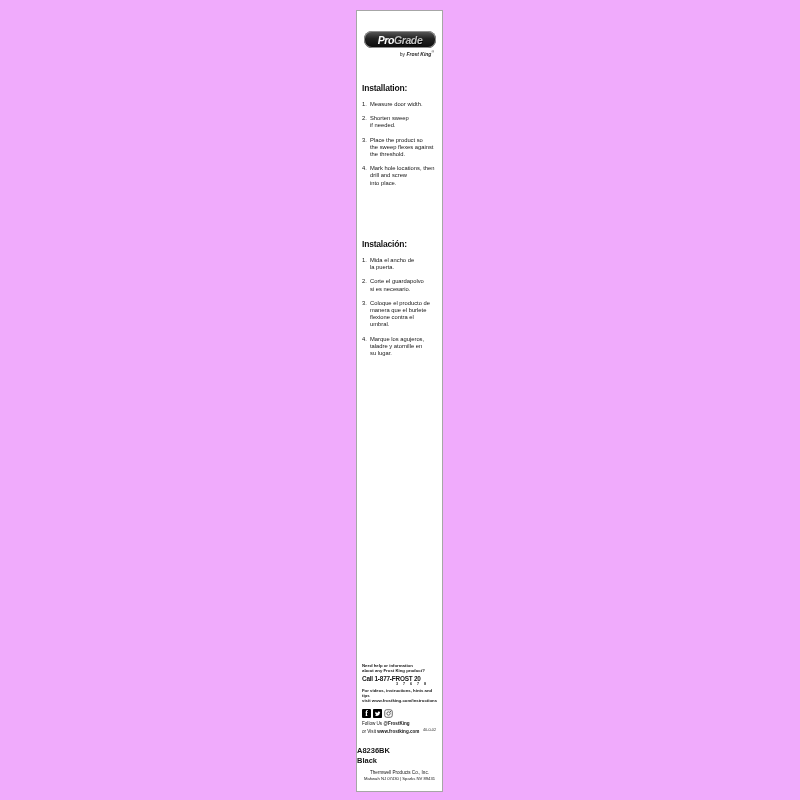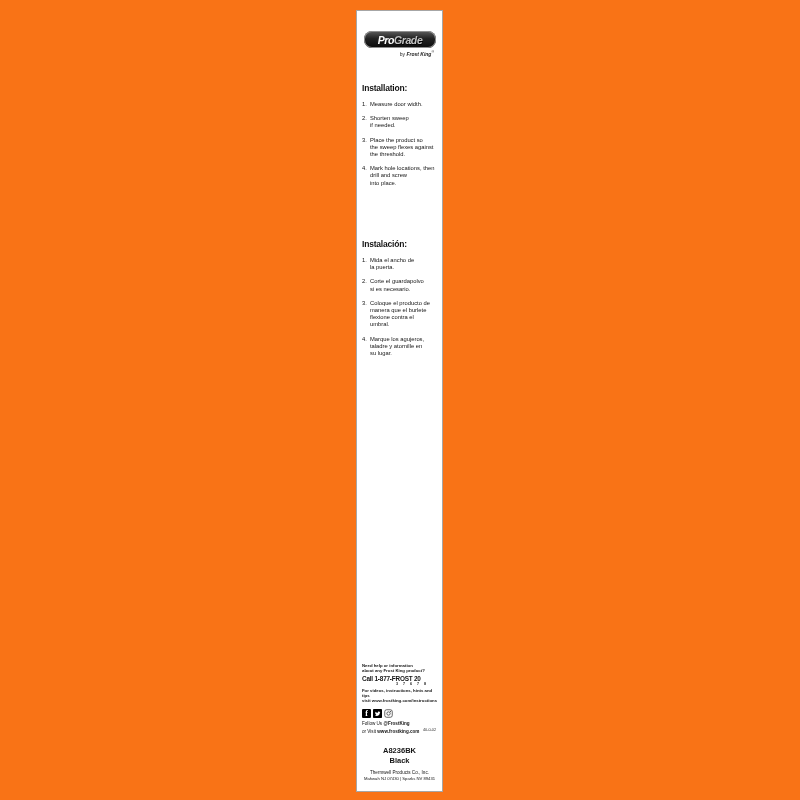--- a/index.html
+++ b/index.html
@@ -1,19 +1,19 @@
 <!DOCTYPE html>
 <html><head>
 <meta charset="utf-8">
 <style>
   * { margin: 0; padding: 0; box-sizing: border-box; }
   html, body { width: 800px; height: 800px; background: #ffffff; overflow: hidden; }
   body { font-family: "Liberation Sans", sans-serif; color: #151515; }
 
-  .canvas { position: relative; width: 800px; height: 800px; background: #f97316; }
+  .canvas { position: relative; width: 800px; height: 800px; background: #f0abfc; }
 
   .strip {
     position: absolute;
     left: 356px; top: 10px;
     width: 87px; height: 782px;
     background: #fff;
     border: 1px solid #a6a6a6;
   }
 
   
@@ -53,21 +53,21 @@
   .info { margin-top: 1.5px; }
   .social { display: flex; gap: 2px; margin-top: 6px; align-items: center; }
   .sicon { width: 9px; height: 9px; display: block; }
   .fb { background: #000; color: #fff; font-weight: bold; font-size: 8px; line-height: 9px;
         text-align: center; font-family: "Liberation Serif", serif; border-radius: 1px; }
   .follow { font-size: 4.6px; line-height: 5.6px; margin-top: 3px; }
   .follow b { font-weight: bold; }
   .code { position: absolute; right: 2px; top: 65px; font-size: 3.8px; color: #333; }
 
   
-  .product { position: absolute; left: 0; right: 0; top: 735px; text-align: center; }
+  .product { position: absolute; left: 0; right: 0; top: 735px; text-align: left; }
   .sku { font-size: 7.5px; font-weight: bold; line-height: 9px; }
   .colorname { font-size: 7.5px; font-weight: bold; line-height: 9px; margin-top: 1px; }
   .company { position: absolute; left: 0; right: 0; top: 759px; text-align: center; }
   .company-name { font-size: 4.6px; line-height: 5.6px; }
   .company-addr { font-size: 4.2px; line-height: 5.2px; }
 </style>
 </head>
 <body>
 
 <div class="canvas">

